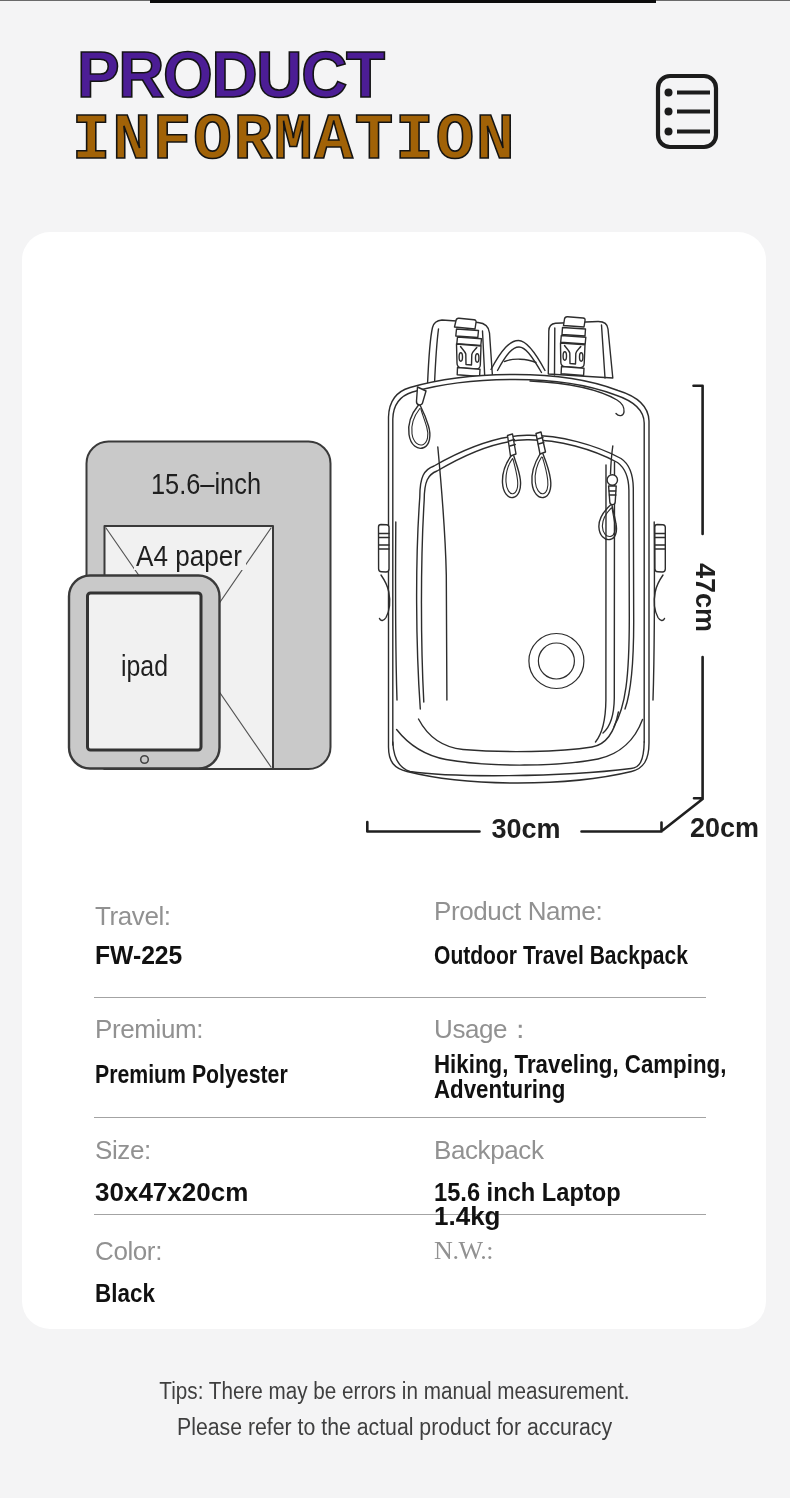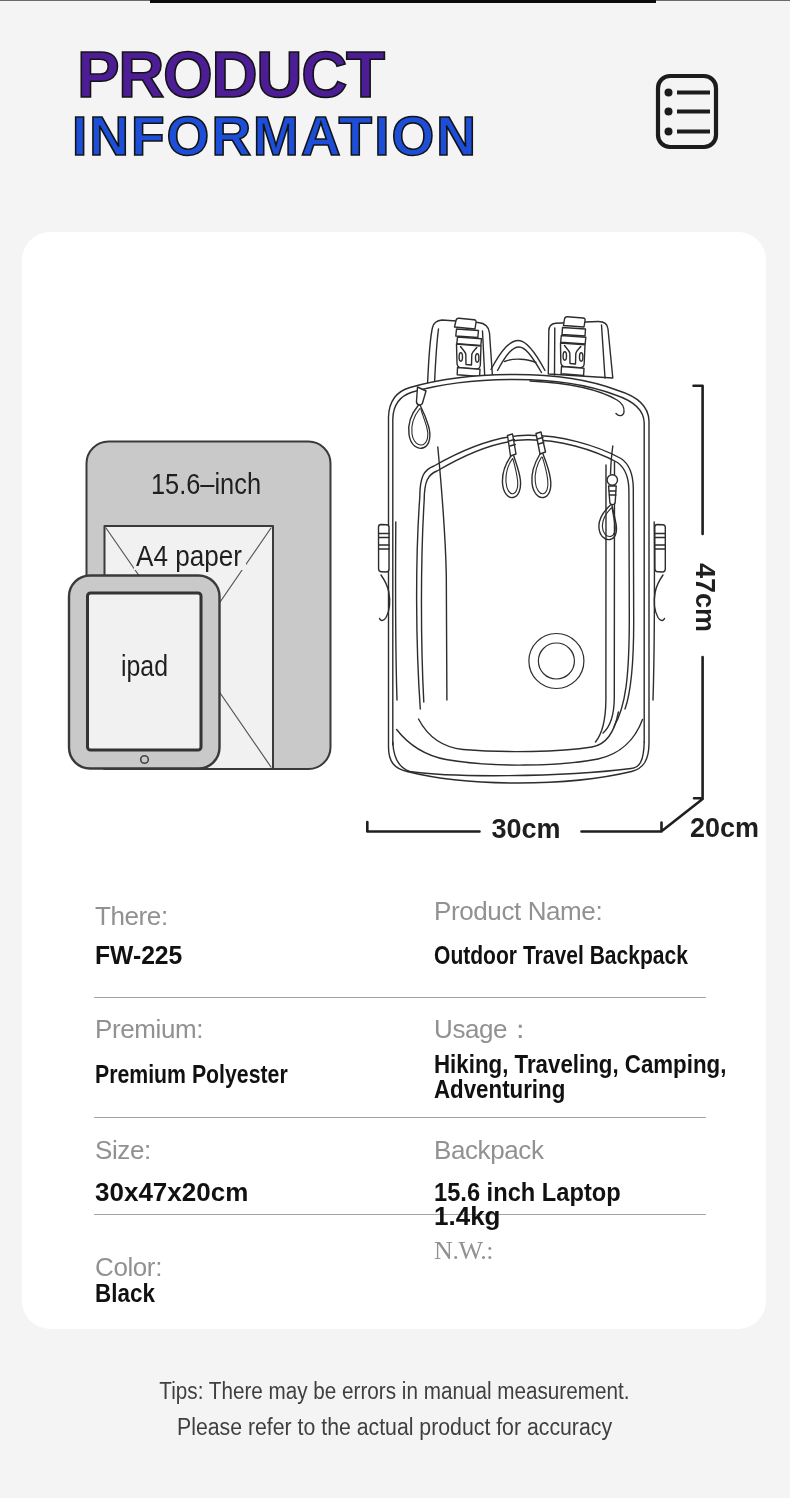--- a/index.html
+++ b/index.html
@@ -10,21 +10,21 @@
   .div{left:94px;width:612px;height:1.2px;background:#a3a3a3;}
 </style>
 </head>
 <body>
 
 <div class="abs" style="left:0;top:0;width:790px;height:1px;background:#6a6a6a;"></div>
 
 <div class="abs" style="left:150px;top:0;width:506px;height:3px;background:#0c0c0c;"></div>
 
 <div class="abs" id="title1" style="left:77px;top:43px;font-size:64px;font-weight:bold;color:#4c1d95;letter-spacing:-1.4px;line-height:1;-webkit-text-stroke:1.6px #131313;">PRODUCT</div>
-<div class="abs" id="title2" style="left:72px;top:109px;font-size:55px;font-weight:bold;color:#1d4ed8;letter-spacing:2px;line-height:1;-webkit-text-stroke:1.6px #131313;">INFORMATION</div>
+<div class="abs" id="title2" style="left:72px;top:109px;font-size:64px;font-weight:bold;color:#a16207;letter-spacing:2px;line-height:1;font-family:Liberation Mono, monospace;-webkit-text-stroke:1.6px #131313;">INFORMATION</div>
 
 <svg class="abs" style="left:650px;top:68px;" width="90" height="100" viewBox="0 0 90 100">
   <rect x="8" y="8" width="58" height="71" rx="12" fill="none" stroke="#1c1c1c" stroke-width="4.2"></rect>
   <circle cx="18.5" cy="24.5" r="4" fill="#1c1c1c"></circle>
   <rect x="27" y="22.5" width="33" height="4" fill="#1c1c1c"></rect>
   <circle cx="18.5" cy="43.5" r="4" fill="#1c1c1c"></circle>
   <rect x="27" y="41.5" width="33" height="4" fill="#1c1c1c"></rect>
   <circle cx="18.5" cy="63.5" r="4" fill="#1c1c1c"></circle>
   <rect x="27" y="61.5" width="33" height="4" fill="#1c1c1c"></rect>
 </svg>
@@ -162,21 +162,21 @@
     <path d="M367.3,822 L367.3,831.5 M367.3,831.5 L479.5,831.5 M581.5,831.5 L661.5,831.5 M661.5,822.5 L661.5,831.5"></path>
   </g>
 
   <text transform="translate(695.5,563) rotate(90)" font-size="27" font-weight="bold" fill="#1f1f1f" stroke="none" font-family="Liberation Sans, sans-serif">47cm</text>
 
   <text x="526" y="838" font-size="27" font-weight="bold" fill="#1f1f1f" stroke="none" text-anchor="middle" font-family="Liberation Sans, sans-serif">30cm</text>
 
   <text x="690" y="837" font-size="27" font-weight="bold" fill="#1f1f1f" stroke="none" font-family="Liberation Sans, sans-serif">20cm</text>
 </svg>
 
-<div class="abs lbl" style="left:95px;top:902.5px;">There:</div>
+<div class="abs lbl" style="left:95px;top:902.5px;">Travel:</div>
 
 <div class="abs val" style="left:95px;top:942px;transform:scaleX(0.95);transform-origin:left top;">FW-225</div>
 
 <div class="abs lbl" style="left:434px;top:897.5px;">Product Name:</div>
 
 <div class="abs val" style="left:434px;top:942px;transform:scaleX(0.81);transform-origin:left top;">Outdoor Travel Backpack</div>
 
 <div class="abs div" style="top:996.5px;"></div>
 
 <div class="abs lbl" style="left:95px;top:1015.5px;">Premium:</div>
@@ -192,21 +192,21 @@
 <div class="abs lbl" style="left:95px;top:1137px;">Size:</div>
 
 <div class="abs val" style="left:95px;top:1178.5px;">30x47x20cm</div>
 
 <div class="abs lbl" style="left:434px;top:1137px;">Backpack</div>
 
 <div class="abs val" style="left:434px;top:1178.5px;transform:scaleX(0.91);transform-origin:left top;">15.6 inch Laptop</div>
 
 <div class="abs div" style="top:1214px;"></div>
 
-<div class="abs lbl" style="left:95px;top:1237.5px;margin-top:16px;">Color:</div>
+<div class="abs lbl" style="left:95px;top:1237.5px;">Color:</div>
 
 <div class="abs val" style="left:95px;top:1280px;transform:scaleX(0.863);transform-origin:left top;">Black</div>
 
 <div class="abs lbl" style="left:434px;top:1237.5px;font-family:Liberation Serif, serif;">N.W.:</div>
 
 <div class="abs val" style="left:434px;top:1203px;">1.4kg</div>
 
 <div class="abs" style="left:0;top:1378px;width:790px;text-align:center;font-size:23.5px;color:#3f3f3f;transform:scaleX(0.88);transform-origin:390px top;">Tips: There may be errors in manual measurement.</div>
 
 <div class="abs" style="left:0;top:1414px;width:790px;text-align:center;font-size:23.5px;color:#3f3f3f;transform:scaleX(0.905);transform-origin:390px top;">Please refer to the actual product for accuracy</div>

